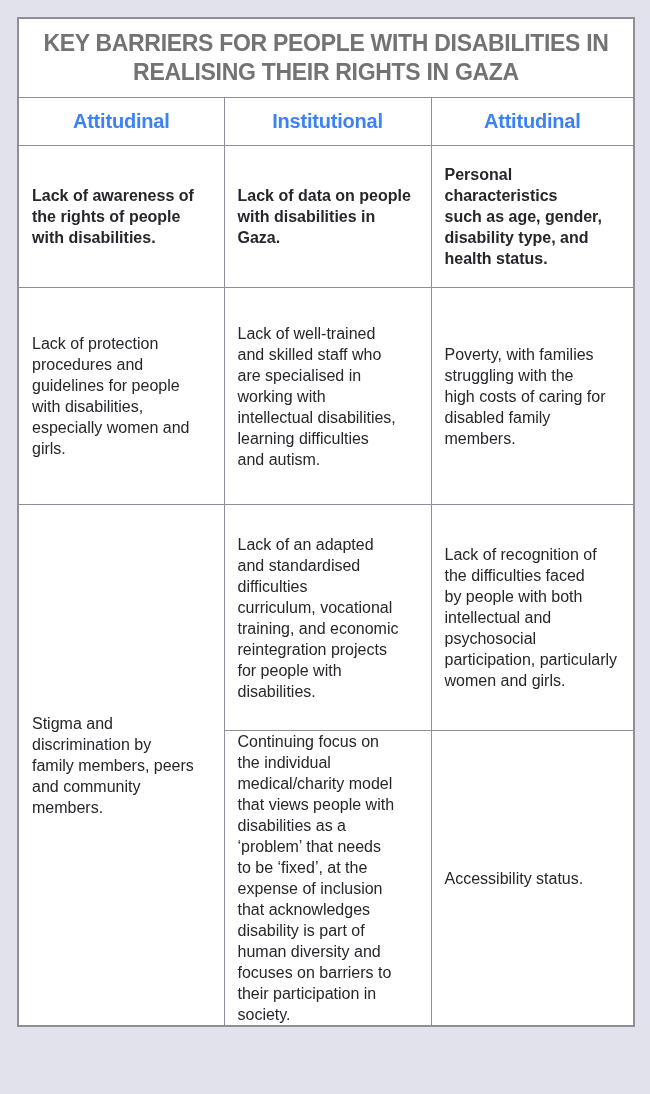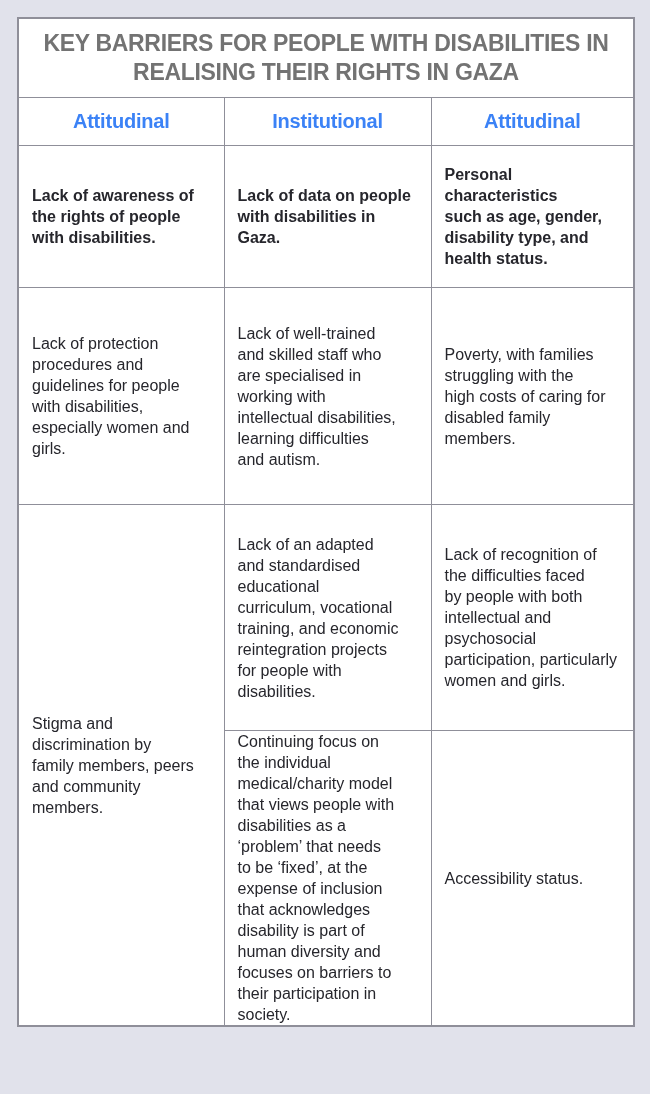--- a/index.html
+++ b/index.html
@@ -109,21 +109,21 @@
 members.</td>
     </tr>
     <tr class="row-3">
       <td class="body-cell" rowspan="2">Stigma and
 discrimination by
 family members, peers
 and community
 members.</td>
       <td class="body-cell">Lack of an adapted
 and standardised
-educational
+difficulties
 curriculum, vocational
 training, and economic
 reintegration projects
 for people with
 disabilities.</td>
       <td class="body-cell">Lack of recognition of
 the difficulties faced
 by people with both
 intellectual and
 psychosocial

